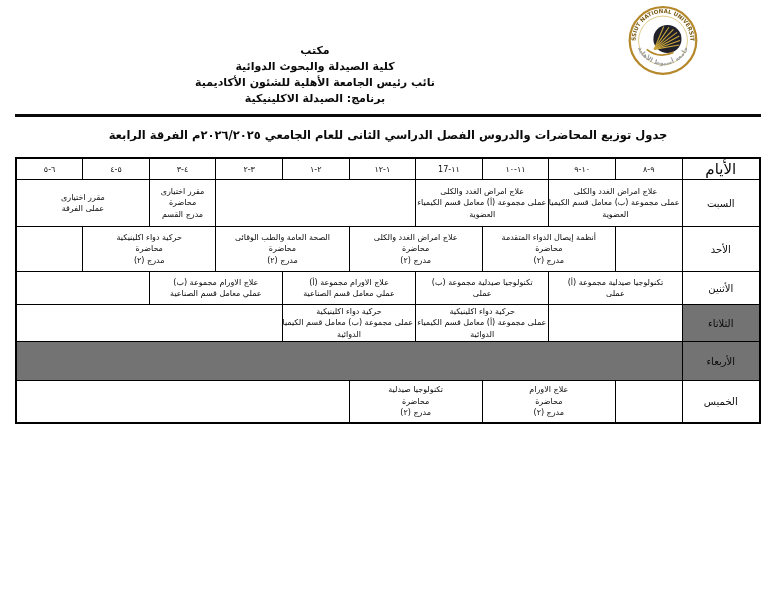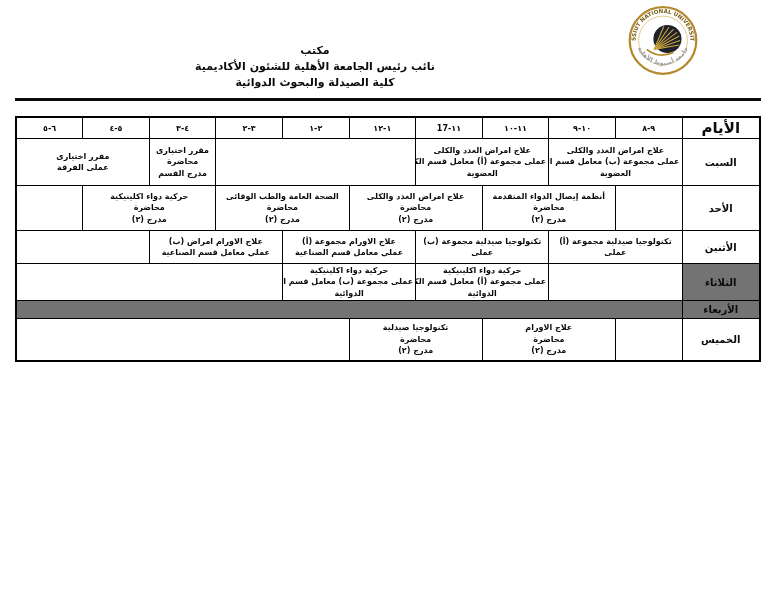--- a/index.html
+++ b/index.html
@@ -25,33 +25,33 @@
     margin-top:11px;text-align:center;font-weight:bold;font-size:11.5px;
   }
 
   table.schedule{
     width:746px;margin:15px 15px 0 15px;
     border-collapse:collapse;table-layout:fixed;
     border:2px solid #000;
   }
   table.schedule th,table.schedule td{
     border:1px solid #000;text-align:center;vertical-align:middle;
-    padding:1px 2px;font-weight:bold;overflow:hidden;
+    padding:1px 2px;font-weight:normal;overflow:hidden;
   }
   col.day-col{width:78px;}
   thead tr{height:17px;}
   th.days{font-size:15px;}
   th.slot{font-size:8px;direction:ltr;}
   td.day{font-size:10px;margin-left:16px;}
   .cell-line{font-size:8px;line-height:1.42;white-space:nowrap;}
   tbody tr:nth-child(1){height:47px;}
   tbody tr:nth-child(2){height:45px;}
   tbody tr:nth-child(3){height:33px;}
   tbody tr:nth-child(4){height:32px;}
-  tbody tr:nth-child(5){height:18px;}
+  tbody tr:nth-child(5){height:39px;}
   tbody tr:nth-child(6){height:42px;}
   .shaded{background:#737373;}
 </style>
 </head>
 <body>
 
 <div class="page">
 
   <svg class="logo" viewBox="0 0 100 100">
     <circle cx="50" cy="48" r="45" fill="#ffffff" stroke="#b5892b" stroke-width="3"></circle>
@@ -72,26 +72,28 @@
     </g>
     <path d="M 28,60 Q 44,73 64,64" stroke="#b5892b" stroke-width="2.5" fill="none"></path>
     <path id="arcBot" d="M 15,56 A 37,37 0 0 0 85,56" fill="none"></path>
     <text font-size="8.5" font-weight="bold" fill="#9b9b9b">
       <textPath href="#arcBot" startOffset="50%" text-anchor="middle">جامعة أسيوط الأهلية</textPath>
     </text>
   </svg>
 
   <div class="letterhead">
     <div>مكتب</div>
+    <div>كلية الصيدلة والبحوث الدوائية</div>
     <div>نائب رئيس الجامعة الأهلية للشئون الأكاديمية</div>
-    <div>كلية الصيدلة والبحوث الدوائية</div>
+    <div>برنامج: الصيدلة الاكلينيكية</div>
   </div>
 
   <div class="rule"></div>
 
+  <div class="doc-title">جدول توزيع المحاضرات والدروس الفصل الدراسي الثانى للعام الجامعي ٢٠٢٦/٢٠٢٥م الفرقة الرابعة</div>
 
   <table class="schedule">
     <colgroup>
       <col class="day-col">
       <col>
         <col>
         <col>
         <col>
         <col>
         <col>
@@ -172,21 +174,21 @@
           </td>
           <td colspan="2" class="">
             <div class="cell-line">تكنولوجيا صيدلية  مجموعة (ب)</div>
             <div class="cell-line">عملى</div>
           </td>
           <td colspan="2" class="">
             <div class="cell-line">علاج الاورام مجموعة (أ)</div>
             <div class="cell-line">عملي  معامل قسم الصناعية</div>
           </td>
           <td colspan="2" class="">
-            <div class="cell-line">علاج الاورام امراض (ب)</div>
+            <div class="cell-line">علاج الاورام مجموعة (ب)</div>
             <div class="cell-line">عملي  معامل قسم الصناعية</div>
           </td>
           <td colspan="2" class=""></td>
         </tr>
         <tr>
           <td class="day shaded">الثلاثاء</td>
           <td colspan="2" class=""></td>
           <td colspan="2" class="">
             <div class="cell-line">حركية دواء اكلينيكية</div>
             <div class="cell-line">عملى مجموعة (أ) معامل قسم الكيمياء</div>

